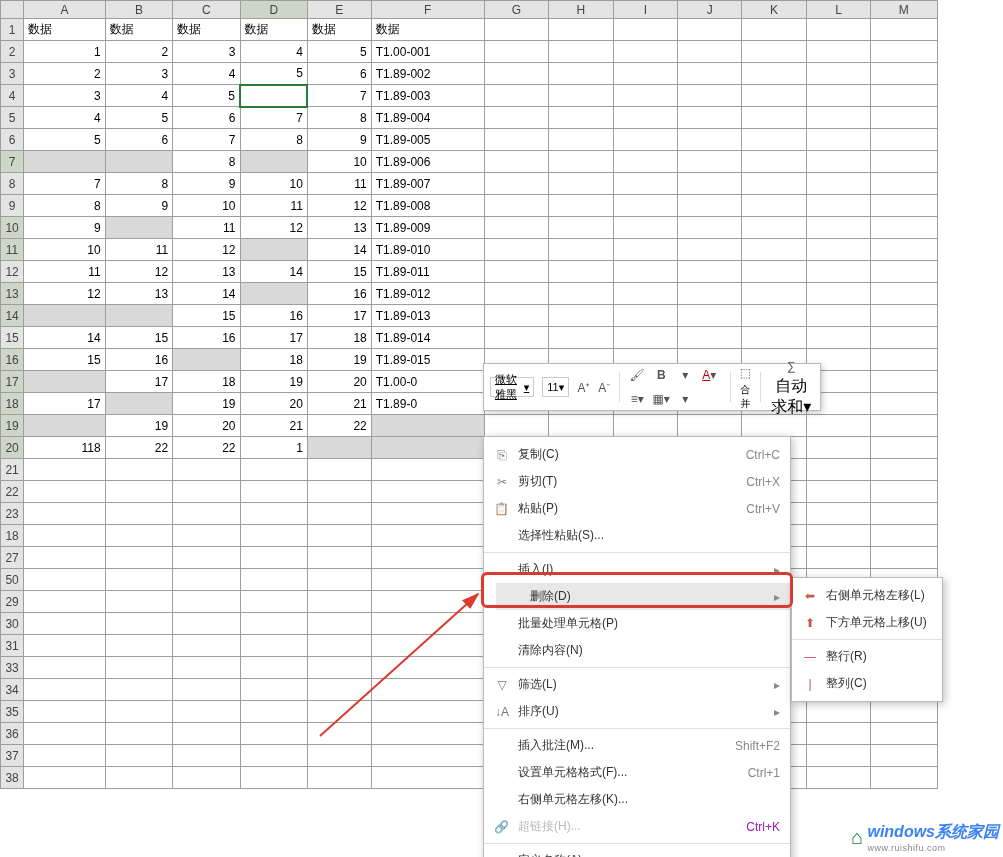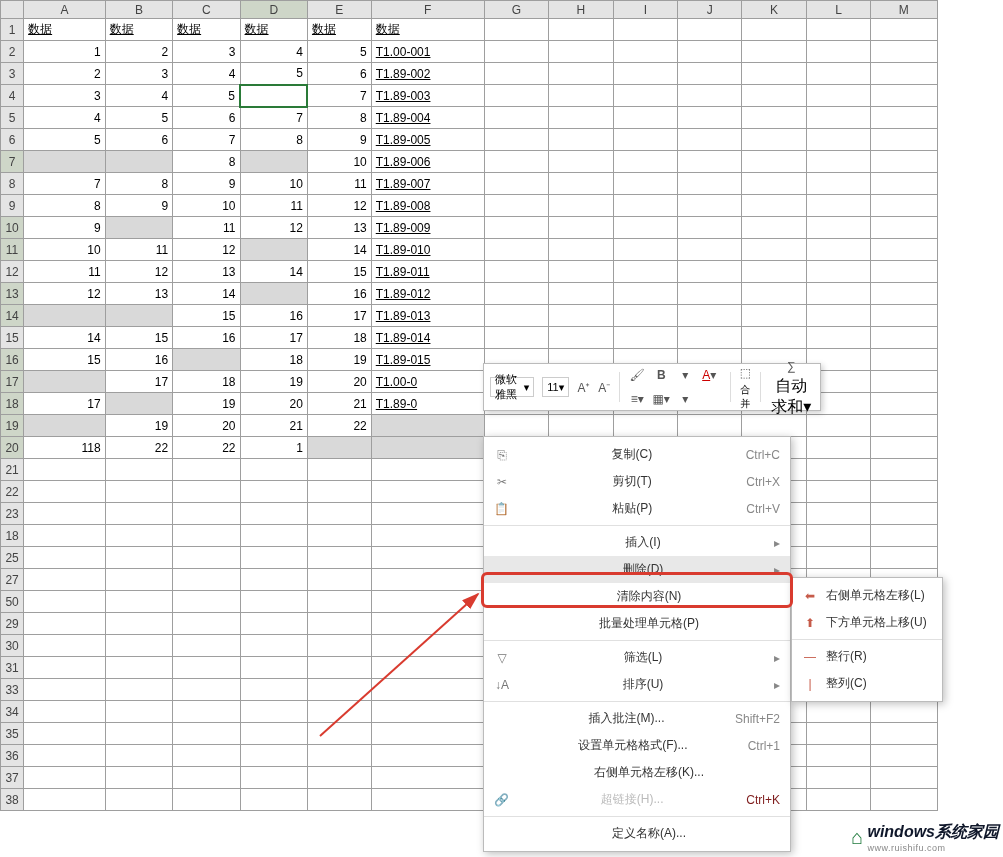--- a/index.html
+++ b/index.html
@@ -26,63 +26,63 @@
   .row-hdr {
     background: #e4e4e4;
     text-align: center;
     font-weight: normal;
     width: 24px;
     color: #444;
   }
   .row-hdr.sel { background: #ced6c8; }
   .col-hdr.sel { background: #ced6c8; }
   td.cell { height: 22px; padding: 0 4px; text-align: right; }
-  td.cell.textcell { text-align: left; text-decoration: underline; }
+  td.cell.textcell { text-align: left; }
   td.cell.blank { background: #d9d9d9; }
   .active-cell { border: 2px solid #2a7a38 !important; }
   .mini-toolbar {
     position: absolute;
     left: 483px; top: 363px;
     width: 338px; height: 48px;
     background: #fff;
     border: 1px solid #bbb;
     box-shadow: 2px 2px 6px rgba(0,0,0,.2);
     display: flex;
     align-items: center;
     padding: 2px 6px;
     gap: 8px;
   }
   .mini-toolbar .dd { border: 1px solid #ccc; height: 20px; display: flex; align-items: center; padding: 0 4px; font-size: 11px; }
-  .mini-toolbar .fname { width: 64px; }
+  .mini-toolbar .fname { width: 64px; text-decoration: underline; }
   .mini-toolbar .fsize { width: 30px; }
   .mini-toolbar .tool { width: 20px; height: 20px; display: flex; align-items: center; justify-content: center; color: #555; }
   .mini-toolbar .sep { width: 1px; height: 30px; background: #ddd; }
   .ctxmenu {
     position: absolute;
     left: 483px; top: 436px;
     width: 308px;
     background: #fff;
     border: 1px solid #bbb;
     box-shadow: 2px 2px 8px rgba(0,0,0,.25);
     padding: 4px 0;
   }
   .ctxmenu .mi {
     display: flex;
     align-items: center;
     height: 27px;
     padding: 0 10px 0 8px;
     color: #333;
   }
   .ctxmenu .mi .ic { width: 20px; display: flex; justify-content: center; color: #777; }
-  .ctxmenu .mi .lbl { flex: 1; padding-left: 6px; text-align: center; }
+  .ctxmenu .mi .lbl { flex: 1; padding-left: 6px; }
   .ctxmenu .mi .accel { color: #888; }
   .ctxmenu .mi .arrow { color: #888; width: 12px; text-align: right; }
   .ctxmenu .mi.disabled { color: #bbb; }
-  .ctxmenu .mi.disabled .accel { color: #7f1d1d; }
-  .ctxmenu .mi.hover { background: #e8e8e8; }
+  .ctxmenu .mi.disabled .accel { color: #a21caf; }
+  .ctxmenu .mi.hover { background: #e8e8e8; margin-left: 12px; }
   .ctxmenu .divider { height: 1px; background: #e0e0e0; margin: 3px 0; }
   .highlight-box {
     position: absolute;
     border: 3px solid #d93b2f;
     border-radius: 6px;
     pointer-events: none;
   }
   .submenu {
     position: absolute;
     left: 791px; top: 577px;
@@ -100,21 +100,21 @@
     position: absolute;
     pointer-events: none;
   }
   .watermark {
     position: absolute;
     right: 4px; bottom: 4px;
     display: flex; align-items: center; gap: 4px;
     font-weight: bold;
   }
   .watermark .logo { color: #1f7a3d; font-size: 20px; }
-  .watermark .t1 { color: #0f172a; font-size: 16px; font-style: italic; }
+  .watermark .t1 { color: #3b82f6; font-size: 16px; font-style: italic; }
   .watermark .t2 { color: #888; font-size: 9px; display: block; font-weight: normal; letter-spacing: 0.5px;}
 </style>
 </head>
 <body>
 
 <div class="sheet">
   <table id="grid">
       <colgroup>
         <col style="width:24px">
         <col style="width:87px">
@@ -512,36 +512,20 @@
           <td class="cell"></td>
           <td class="cell"></td>
           <td class="cell"></td>
           <td class="cell"></td>
           <td class="cell"></td>
           <td class="cell"></td>
           <td class="cell"></td>
         </tr>
         <tr>
           <th class="row-hdr">18</th>
-          <td class="cell"></td>
-          <td class="cell"></td>
-          <td class="cell"></td>
-          <td class="cell"></td>
-          <td class="cell"></td>
-          <td class="cell"></td>
-          <td class="cell"></td>
-          <td class="cell"></td>
-          <td class="cell"></td>
-          <td class="cell"></td>
-          <td class="cell"></td>
-          <td class="cell"></td>
-          <td class="cell"></td>
-        </tr>
-        <tr>
-          <th class="row-hdr">25</th>
           <td class="cell"></td>
           <td class="cell"></td>
           <td class="cell"></td>
           <td class="cell"></td>
           <td class="cell"></td>
           <td class="cell"></td>
           <td class="cell"></td>
           <td class="cell"></td>
           <td class="cell"></td>
           <td class="cell"></td>
@@ -767,38 +751,42 @@
     <div class="mi">
       <span class="ic">✂</span>
       <span class="lbl">剪切(T)</span>
       <span class="accel">Ctrl+X</span>
     </div>
     <div class="mi">
       <span class="ic">📋</span>
       <span class="lbl">粘贴(P)</span>
       <span class="accel">Ctrl+V</span>
     </div>
+    <div class="mi">
+      <span class="ic"></span>
+      <span class="lbl">选择性粘贴(S)...</span>
+    </div>
     <div class="divider"></div>
     <div class="mi">
       <span class="ic"></span>
       <span class="lbl">插入(I)</span>
       <span class="arrow">▸</span>
     </div>
     <div class="mi hover">
       <span class="ic"></span>
       <span class="lbl">删除(D)</span>
       <span class="arrow">▸</span>
     </div>
     <div class="mi">
       <span class="ic"></span>
+      <span class="lbl">批量处理单元格(P)</span>
+    </div>
+    <div class="mi">
+      <span class="ic"></span>
       <span class="lbl">清除内容(N)</span>
-    </div>
-    <div class="mi">
-      <span class="ic"></span>
-      <span class="lbl">批量处理单元格(P)</span>
     </div>
     <div class="divider"></div>
     <div class="mi">
       <span class="ic">▽</span>
       <span class="lbl">筛选(L)</span>
       <span class="arrow">▸</span>
     </div>
     <div class="mi">
       <span class="ic">↓A</span>
       <span class="lbl">排序(U)</span>

